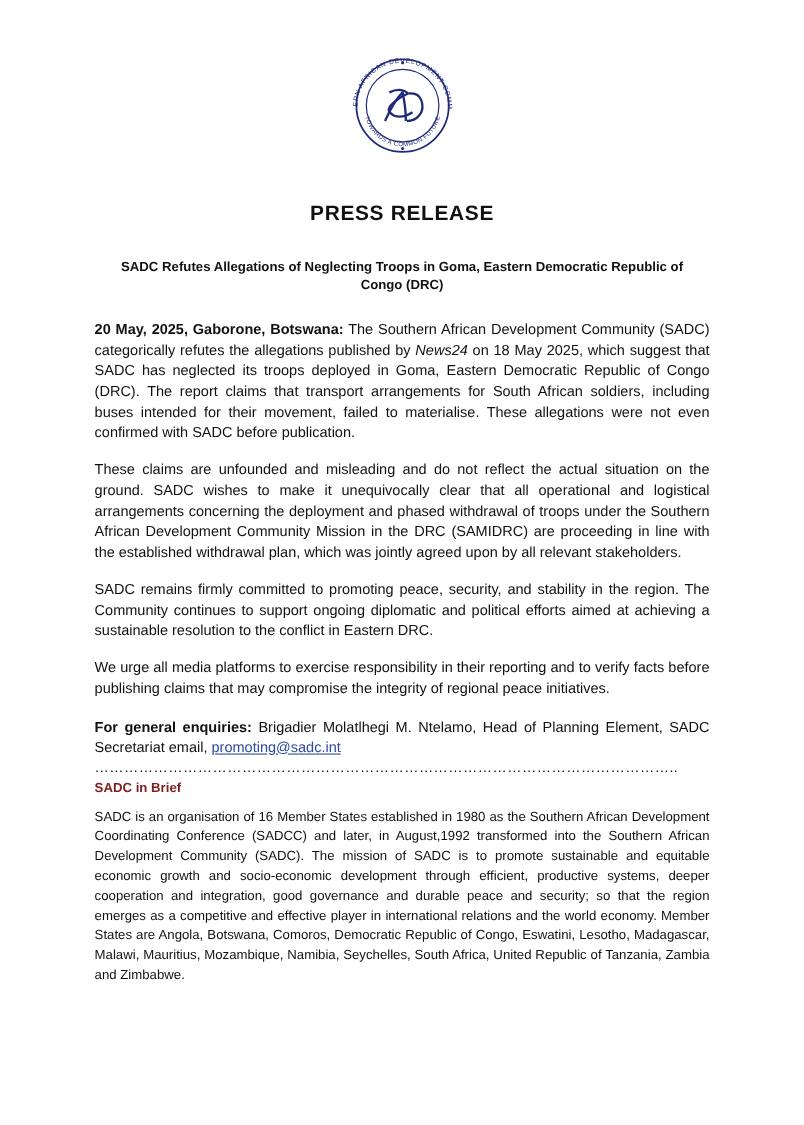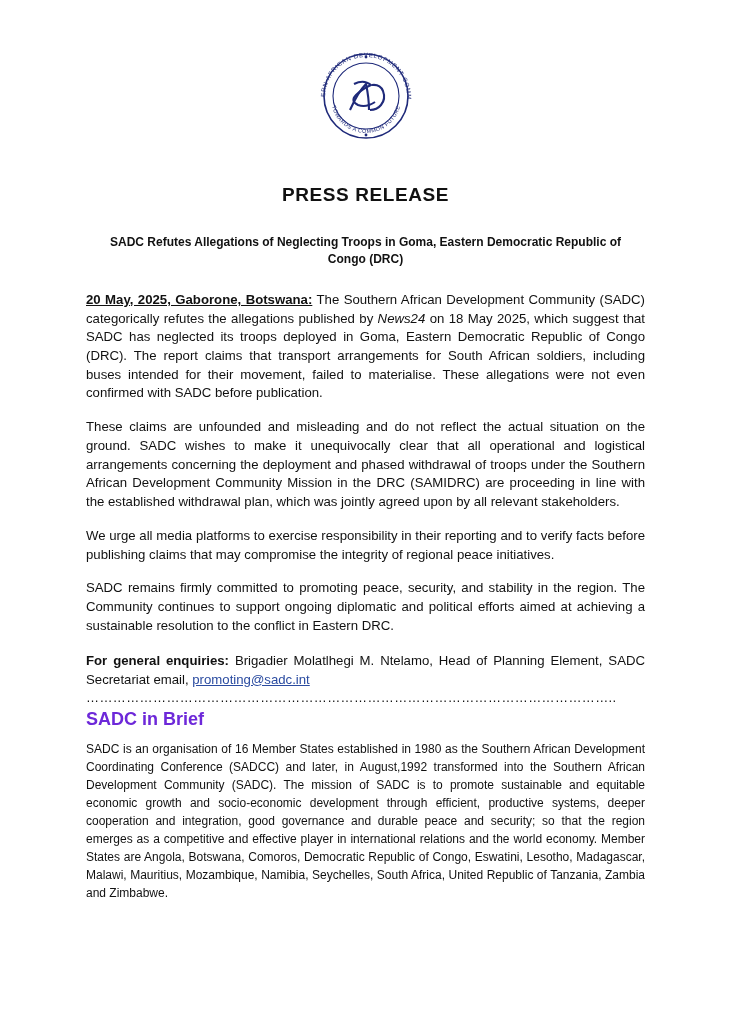--- a/index.html
+++ b/index.html
@@ -58,21 +58,21 @@
   }
 
   
   .body-p {
     font-size: 13.2px;
     line-height: 1.42;
     color: #111;
     text-align: justify;
     margin: 0 0 15px 0;
   }
-  .body-p b { font-weight: bold; text-decoration: underline; }
+  .body-p b { font-weight: bold; }
   .body-p i { font-style: italic; }
 
   
   .contact-block {
     font-size: 13.2px;
     line-height: 1.45;
     color: #111;
     text-align: justify;
     margin: 0 0 2px 0;
   }
@@ -84,23 +84,23 @@
   .dots {
     font-size: 13px;
     color: #111;
     letter-spacing: 0.4px;
     line-height: 1.1;
     margin: 2px 0 4px 0;
     overflow: hidden;
     white-space: nowrap;
   }
   .brief-head {
-    font-size: 18px;
+    font-size: 12px;
     font-weight: bold;
-    color: #6d28d9;
+    color: #7f1d1d;
     margin: 2px 0 10px 0;
   }
   .brief-body {
     font-size: 12px;
     line-height: 1.5;
     color: #111;
     text-align: justify;
     margin: 0;
   }
 </style>
@@ -141,22 +141,22 @@
 
     <div class="press-release">PRESS RELEASE</div>
 
     <div class="doc-title">SADC Refutes Allegations of Neglecting Troops in Goma, Eastern Democratic Republic of Congo (DRC)</div>
 
     <p class="body-p">
       <b>20 May, 2025, Gaborone, Botswana:</b><span> The Southern African Development Community (SADC) categorically refutes the allegations published by </span><i>News24</i><span> on 18 May 2025, which suggest that SADC has neglected its troops deployed in Goma, Eastern Democratic Republic of Congo (DRC). The report claims that transport arrangements for South African soldiers, including buses intended for their movement, failed to materialise. These allegations were not even confirmed with SADC before publication.</span>
     </p>
 
     <p class="body-p">These claims are unfounded and misleading and do not reflect the actual situation on the ground. SADC wishes to make it unequivocally clear that all operational and logistical arrangements concerning the deployment and phased withdrawal of troops under the Southern African Development Community Mission in the DRC (SAMIDRC) are proceeding in line with the established withdrawal plan, which was jointly agreed upon by all relevant stakeholders.</p>
+    <p class="body-p">SADC remains firmly committed to promoting peace, security, and stability in the region. The Community continues to support ongoing diplomatic and political efforts aimed at achieving a sustainable resolution to the conflict in Eastern DRC.</p>
     <p class="body-p">We urge all media platforms to exercise responsibility in their reporting and to verify facts before publishing claims that may compromise the integrity of regional peace initiatives.</p>
-    <p class="body-p">SADC remains firmly committed to promoting peace, security, and stability in the region. The Community continues to support ongoing diplomatic and political efforts aimed at achieving a sustainable resolution to the conflict in Eastern DRC.</p>
 
     <div class="contact-block">
       <b>For general enquiries:</b><span> Brigadier Molatlhegi M. Ntelamo, Head of Planning Element, SADC Secretariat email, </span><a class="maillink" href="#">promoting@sadc.int</a>
     </div>
 
     <div class="dots">………………………………………………………………………………………………………..</div>
 
     <div class="brief-head">SADC in Brief</div>
     <p class="brief-body">SADC is an organisation of 16 Member States established in 1980 as the Southern African Development Coordinating Conference (SADCC) and later, in August,1992 transformed into the Southern African Development Community (SADC). The mission of SADC is to promote sustainable and equitable economic growth and socio-economic development through efficient, productive systems, deeper cooperation and integration, good governance and durable peace and security; so that the region emerges as a competitive and effective player in international relations and the world economy. Member States are Angola, Botswana, Comoros, Democratic Republic of Congo, Eswatini, Lesotho, Madagascar, Malawi, Mauritius, Mozambique, Namibia, Seychelles, South Africa, United Republic of Tanzania, Zambia and Zimbabwe.</p>
 

